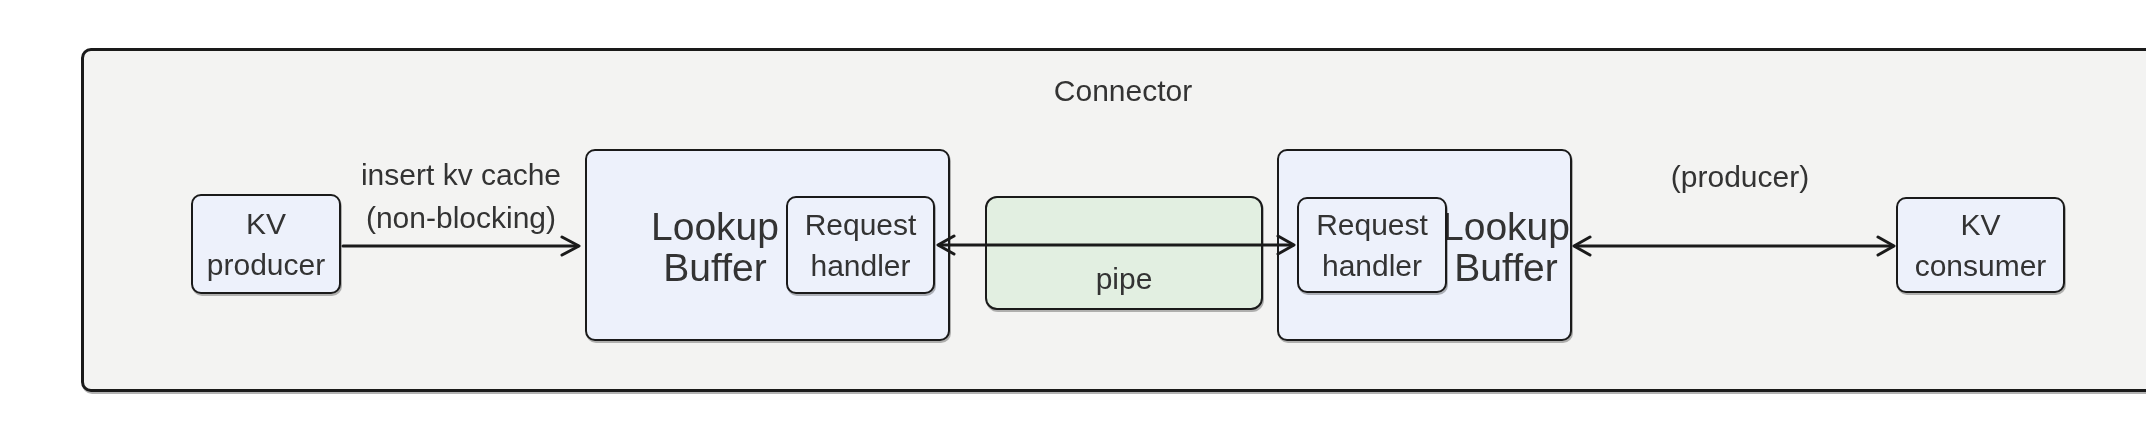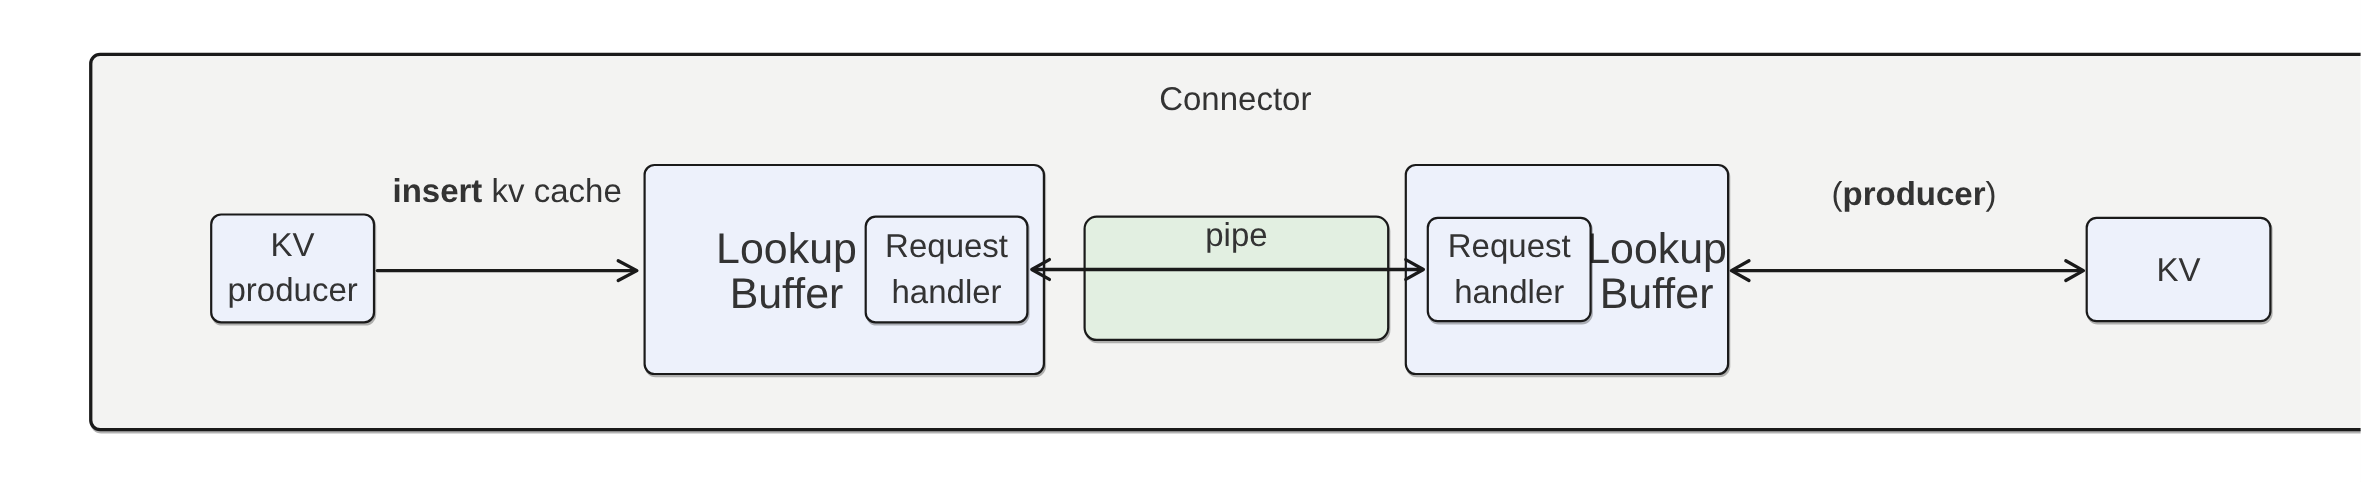--- a/index.html
+++ b/index.html
@@ -52,29 +52,29 @@
   }
   .lb-label.left{left:587px;top:206px;}
   .lb-label.right{left:1378px;top:206px;}
   .pipe{
     position:absolute;left:937px;top:196px;width:278px;height:114px;
     box-sizing:border-box;
     background:var(--pipe-fill);
     border:2.5px solid var(--border);
     border-radius:12px;
     box-shadow:1px 2px 0 rgba(0,0,0,0.28);
-    display:flex;justify-content:center;align-items:flex-start;
+    display:flex;justify-content:center;align-items:flex-end;
     font-size:30px;line-height:34px;color:var(--text);
     padding-bottom:12px;
   }
   .edge-label{
     position:absolute;text-align:center;
     font-size:30px;line-height:43px;color:var(--text);
   }
-  .edge-label .b{font-weight:700;}
+  .edge-label .b{font-weight:400;}
   .edge-label.insert{left:253px;top:153px;width:320px;}
   .edge-label.drop{left:1512px;top:155px;width:360px;}
   .arrows{
     position:absolute;left:0;top:0;width:2146px;height:438px;
     pointer-events:none;color:var(--border);
   }
   .arrows line,.arrows path{
     stroke:currentColor;stroke-width:3;fill:none;
     stroke-linecap:round;stroke-linejoin:round;
   }
@@ -112,24 +112,26 @@
     <div>Lookup</div>
     <div>Buffer</div>
   </div>
   <div class="node rhr">
     <div>Request</div>
     <div>handler</div>
   </div>
 
   <div class="node kvc">
     <div>KV</div>
+    <div>consumer</div>
   </div>
 
   <div class="edge-label insert">
     <div><span class="b">insert</span><span> kv cache</span></div>
+    <div><span>(</span><span class="b">non-blocking</span><span>)</span></div>
   </div>
 
   <div class="edge-label drop">
     <div><span>(</span><span class="b">producer</span><span>)</span></div>
   </div>
 
   <svg class="arrows" viewBox="0 0 2146 438" xmlns="http://www.w3.org/2000/svg">
     <g>
       <line x1="295" y1="246" x2="530" y2="246"></line>
       <path d="M514,237 L531,246 L514,255"></path>

